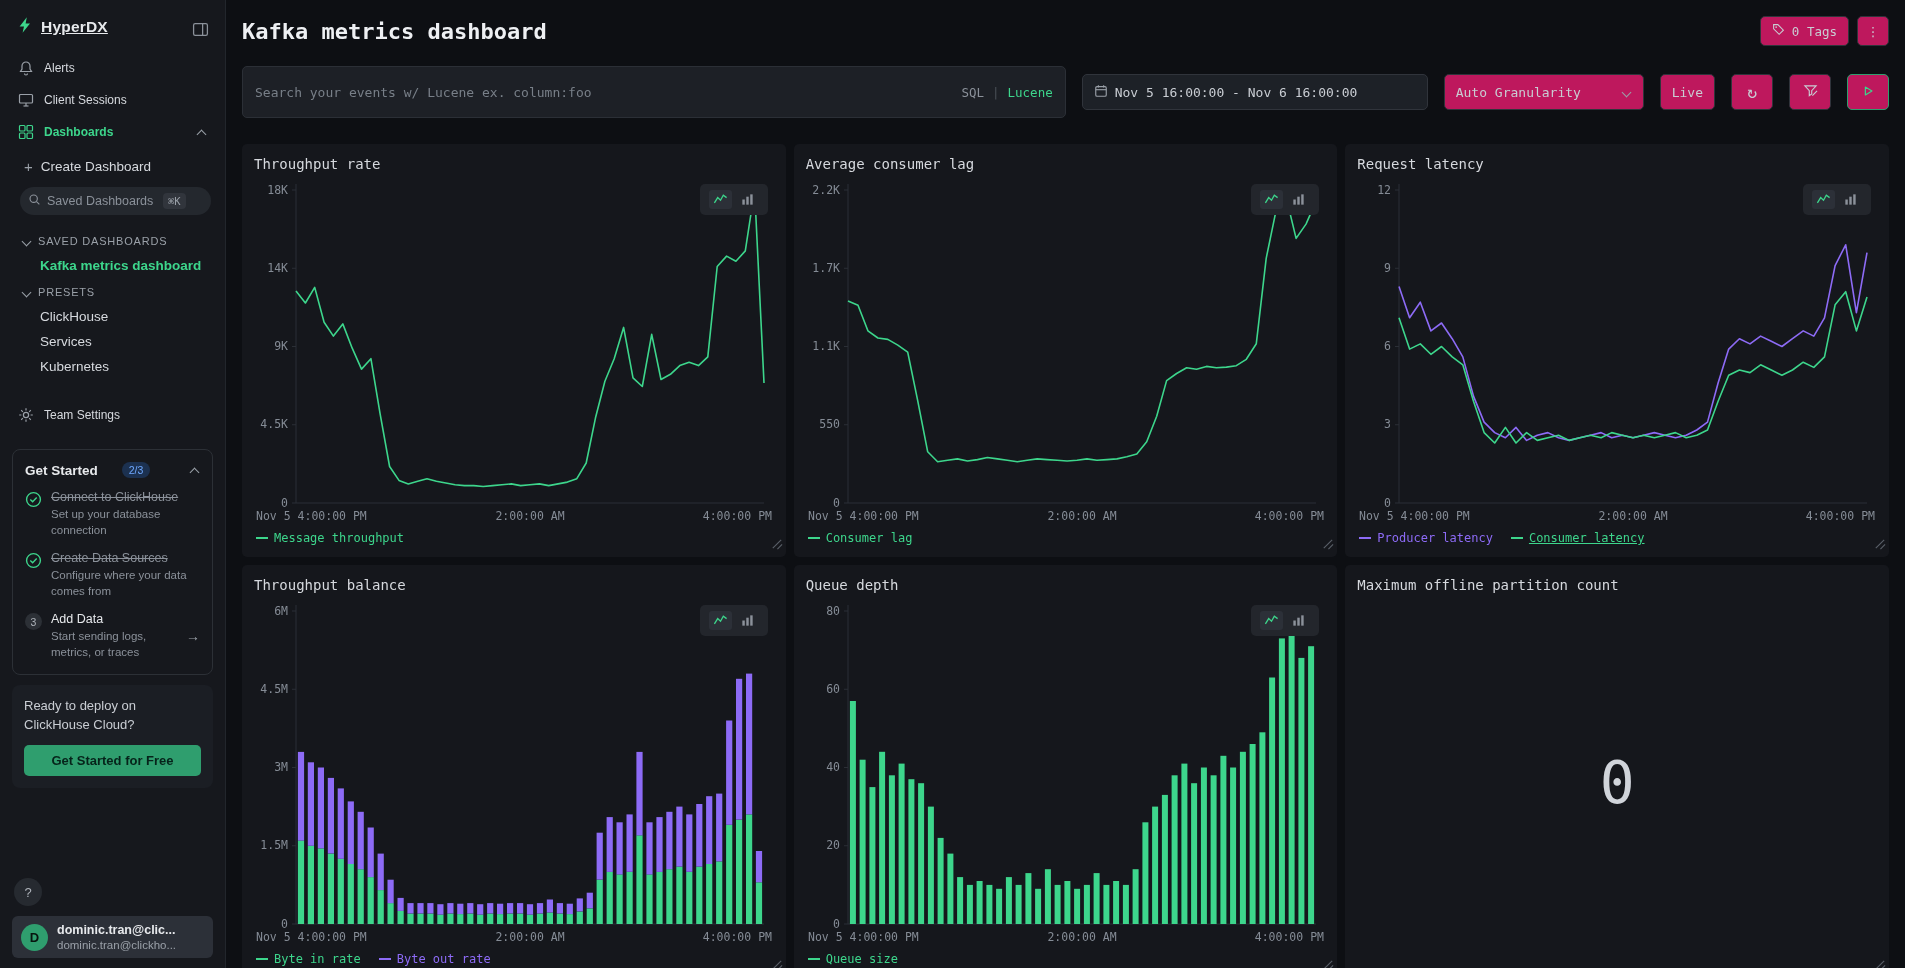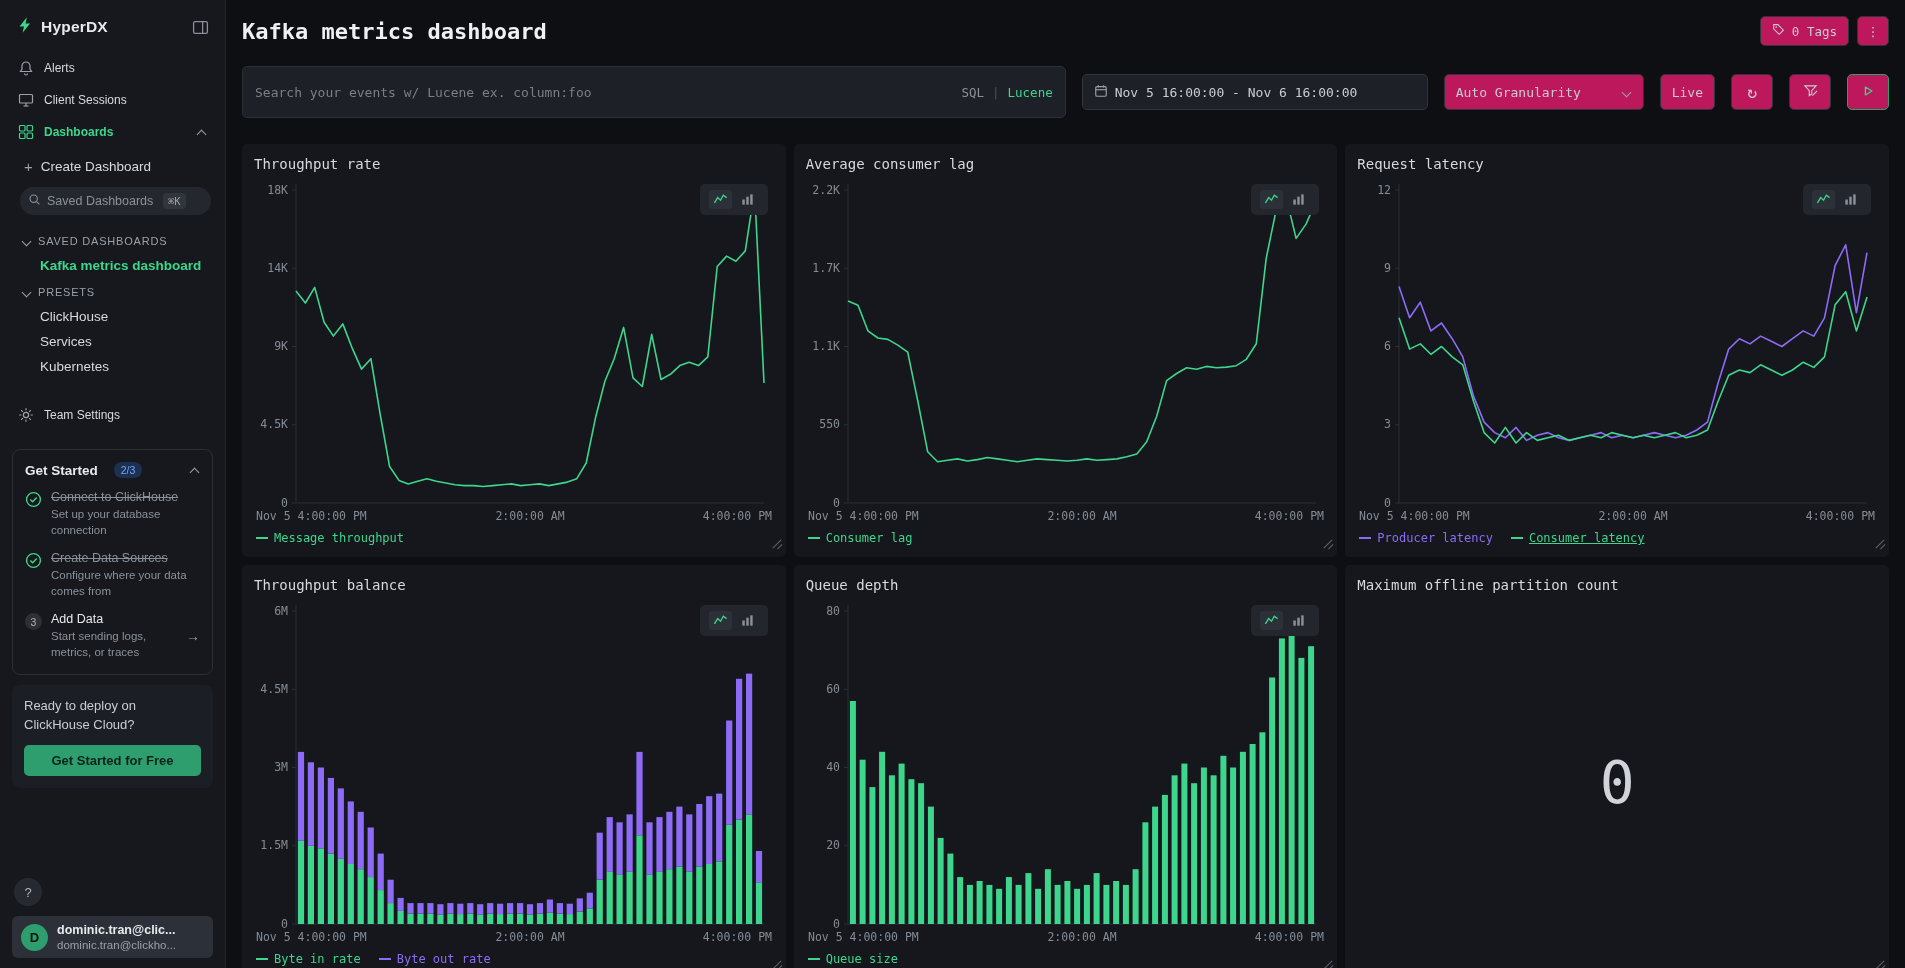--- a/index.html
+++ b/index.html
@@ -9,21 +9,21 @@
     font-family:"Liberation Sans","DejaVu Sans",sans-serif;
     display:flex;
   }
 
   
   .sidebar {
     width:226px; min-width:226px; height:968px; background:#16181d;
     border-right:1px solid #22262c; display:flex; flex-direction:column;
     padding:14px 12px 10px 12px; position:relative;
   }
-  .sb-top { display:flex; align-items:center; justify-content:space-between; padding:2px 4px 14px 4px; }
+  .sb-top { display:flex; align-items:flex-end; justify-content:space-between; padding:2px 4px 14px 4px;text-decoration:underline; }
   .brand { display:flex; align-items:center; gap:7px; }
   .brand-name { font-size:15.5px; font-weight:bold; letter-spacing:.2px; }
   .icon-btn-plain { color:#8b919a; cursor:pointer; display:flex; align-items:center; }
   .nav-item {
     display:flex; align-items:center; gap:10px; padding:8px 6px; border-radius:5px;
     color:#d6d9de; font-size:12px; cursor:pointer;
   }
   .nav-item .ic { color:#9aa0a8; display:flex; }
   .nav-item.active { color:#3dd68c; font-weight:bold; }
   .nav-item.active .ic { color:#3dd68c; }
@@ -42,21 +42,21 @@
   .sb-search input::placeholder { color:#8b919a; }
   .kbd { font-size:10.5px; color:#9aa0a8; background:#31353c; border-radius:4px; padding:2px 5px; font-family:"DejaVu Sans Mono",monospace; }
   .section-head { display:flex; align-items:center; gap:6px; color:#9aa0a8; font-size:11px; letter-spacing:.8px; padding:8px 2px 6px 2px; cursor:pointer; }
   .dash-link { display:block; font-size:13.5px; padding:5px 2px 5px 20px; color:#d6d9de; cursor:pointer; }
   .dash-link.active { color:#3dd68c; font-weight:bold; }
   .chev { width:10px; height:10px; display:inline-block; position:relative; }
   .chev::before { content:""; position:absolute; left:1px; top:2px; width:6px; height:6px; border-left:1.5px solid #9aa0a8; border-bottom:1.5px solid #9aa0a8; transform:rotate(-45deg); }
   .chev.up::before { transform:rotate(135deg); top:4px; }
 
   .gs-card { border:1px solid #2c3036; border-radius:8px; padding:12px; margin-top:18px; }
-  .gs-head { display:flex; align-items:center; gap:16px; margin-bottom:12px; cursor:pointer; }
+  .gs-head { display:flex; align-items:center; gap:24px; margin-bottom:12px; cursor:pointer; }
   .gs-title { font-size:13.5px; font-weight:bold; }
   .gs-badge { font-size:10.5px; color:#6fa8ff; background:#1c3150; border-radius:9px; padding:2px 7px; }
   .gs-head .chev { margin-left:auto; }
   .gs-step { display:flex; gap:9px; margin-bottom:13px; cursor:pointer; }
   .gs-step:last-child { margin-bottom:2px; }
   .gs-ic { flex:0 0 17px; padding-top:1px; }
   .gs-num { width:17px; height:17px; border-radius:50%; background:#2c3036; color:#aeb3ba; font-size:10.5px; display:flex; align-items:center; justify-content:center; }
   .gs-t { font-size:12.5px; color:#e7e9ec; margin-bottom:3px; }
   .gs-step.done .gs-t { color:#8b919a; text-decoration:line-through; }
   .gs-s { font-size:11.5px; color:#8b919a; line-height:1.35; }

